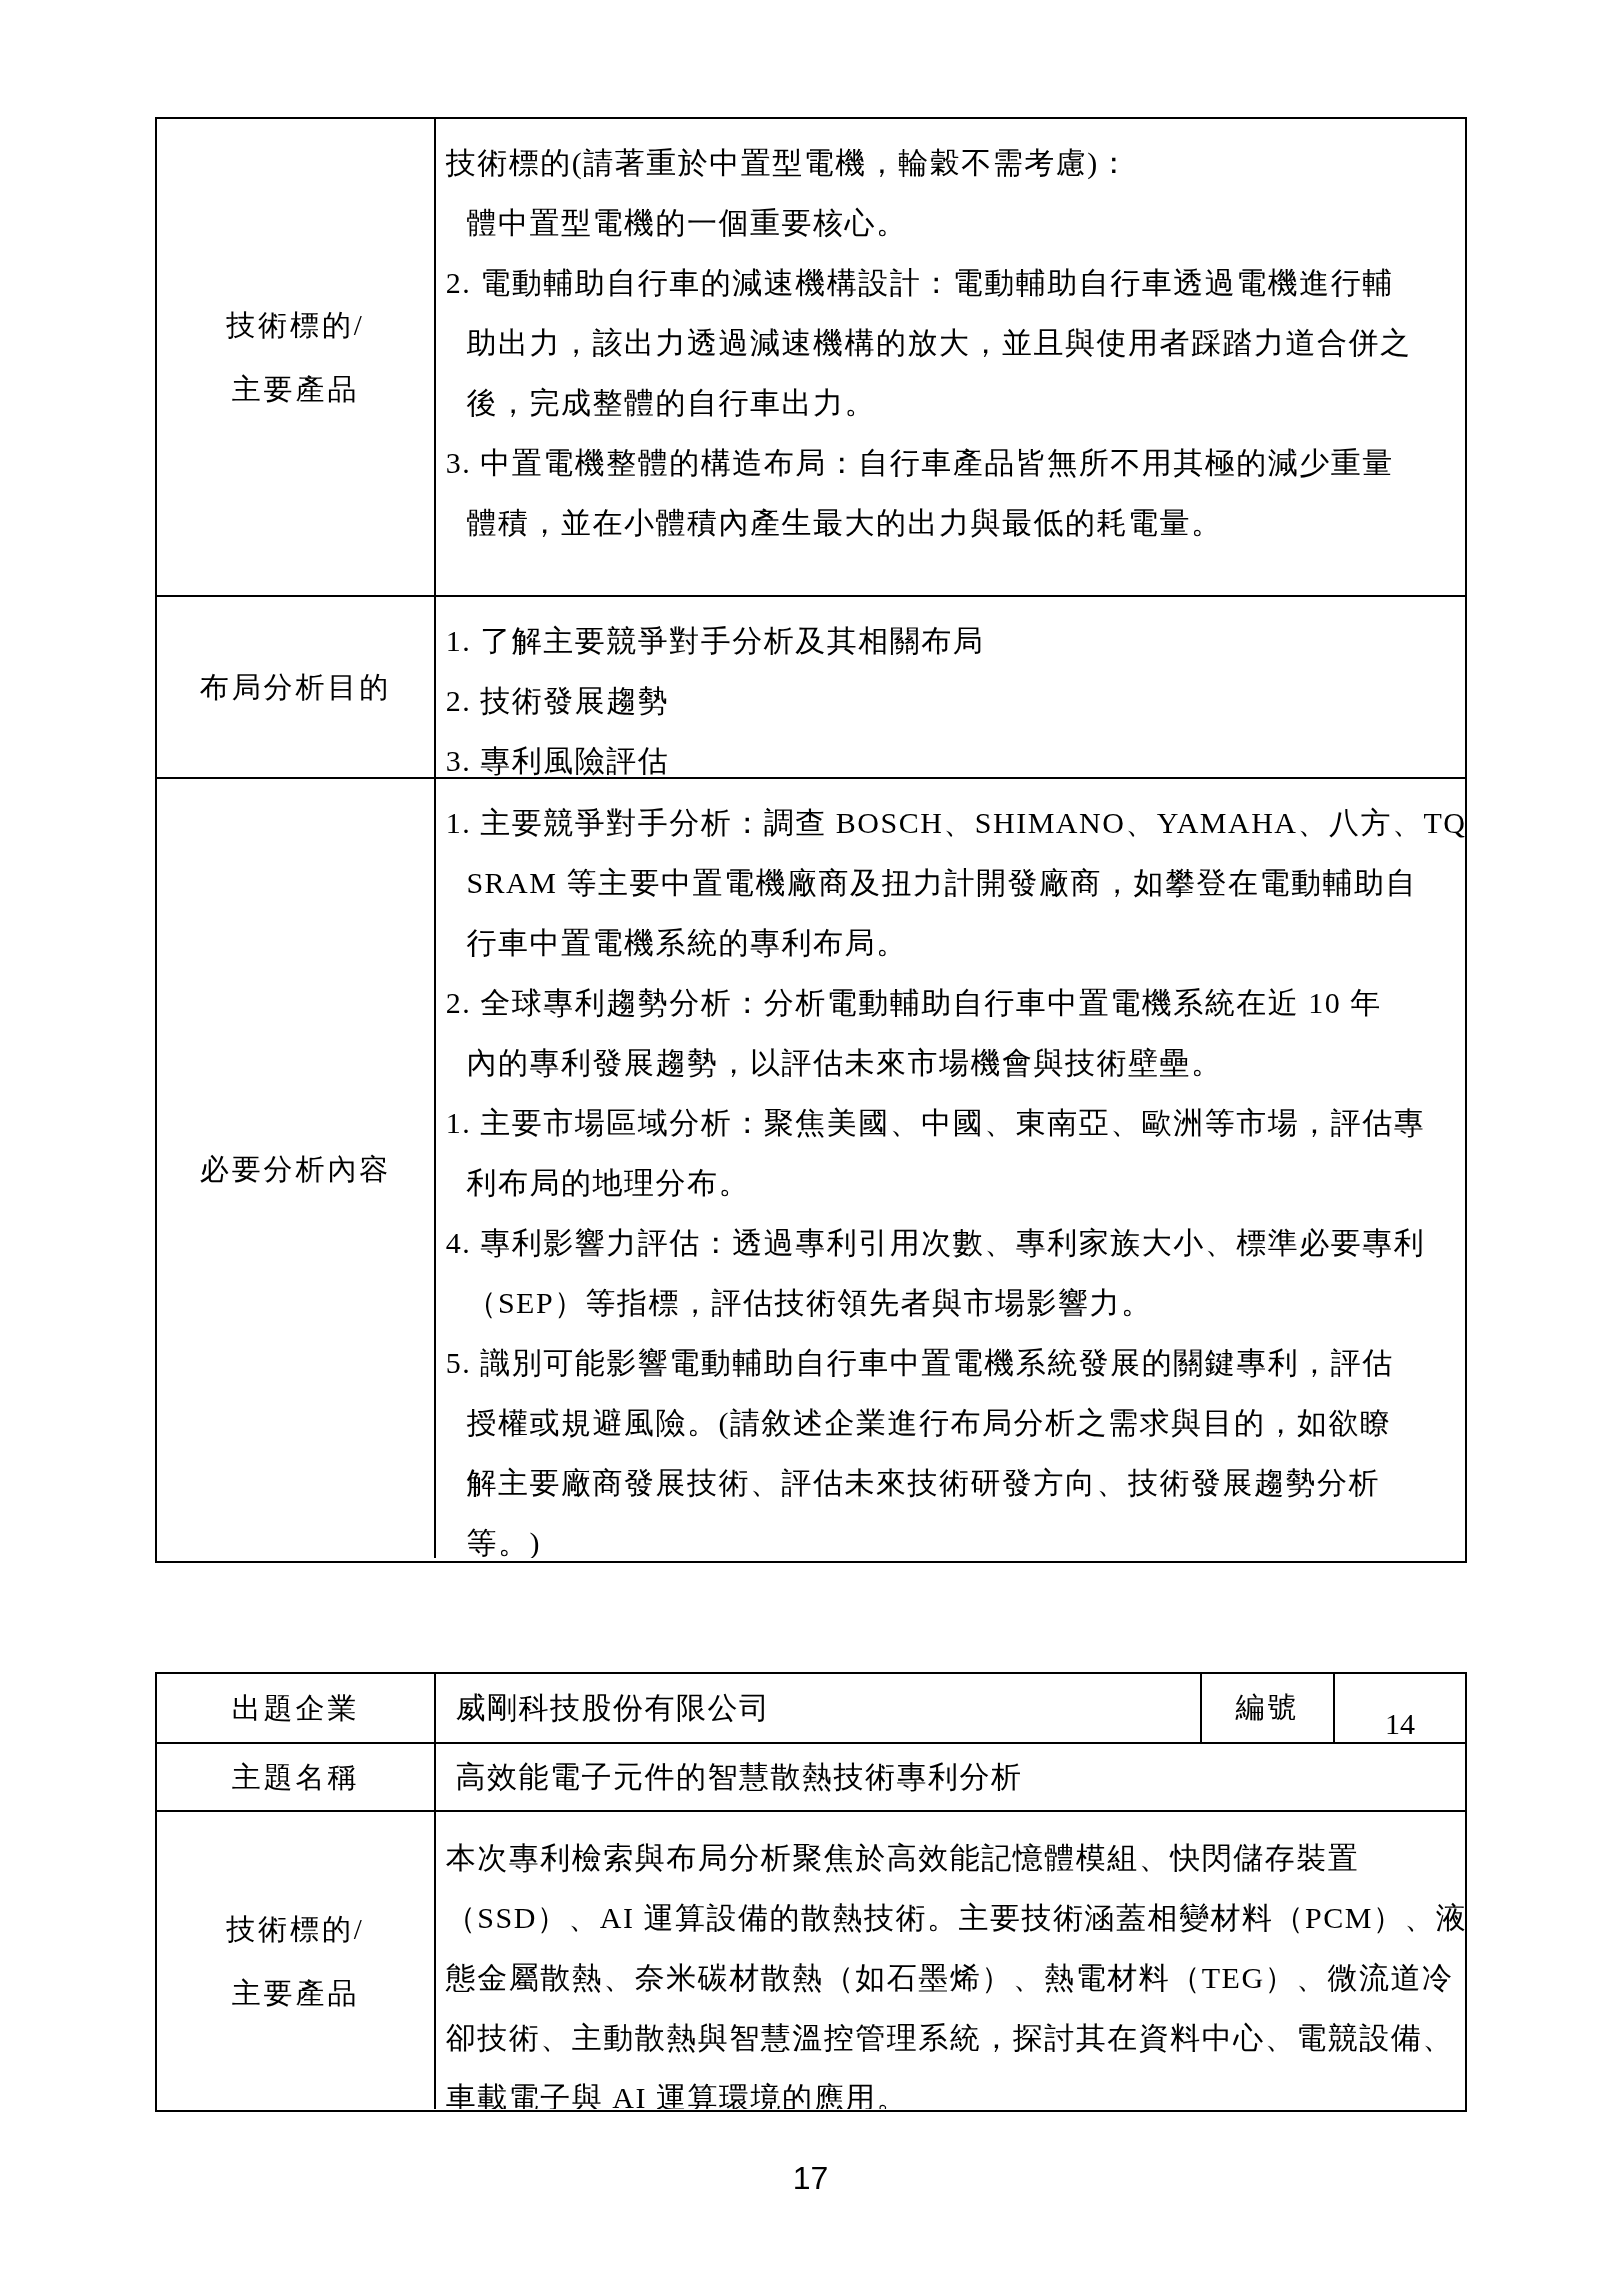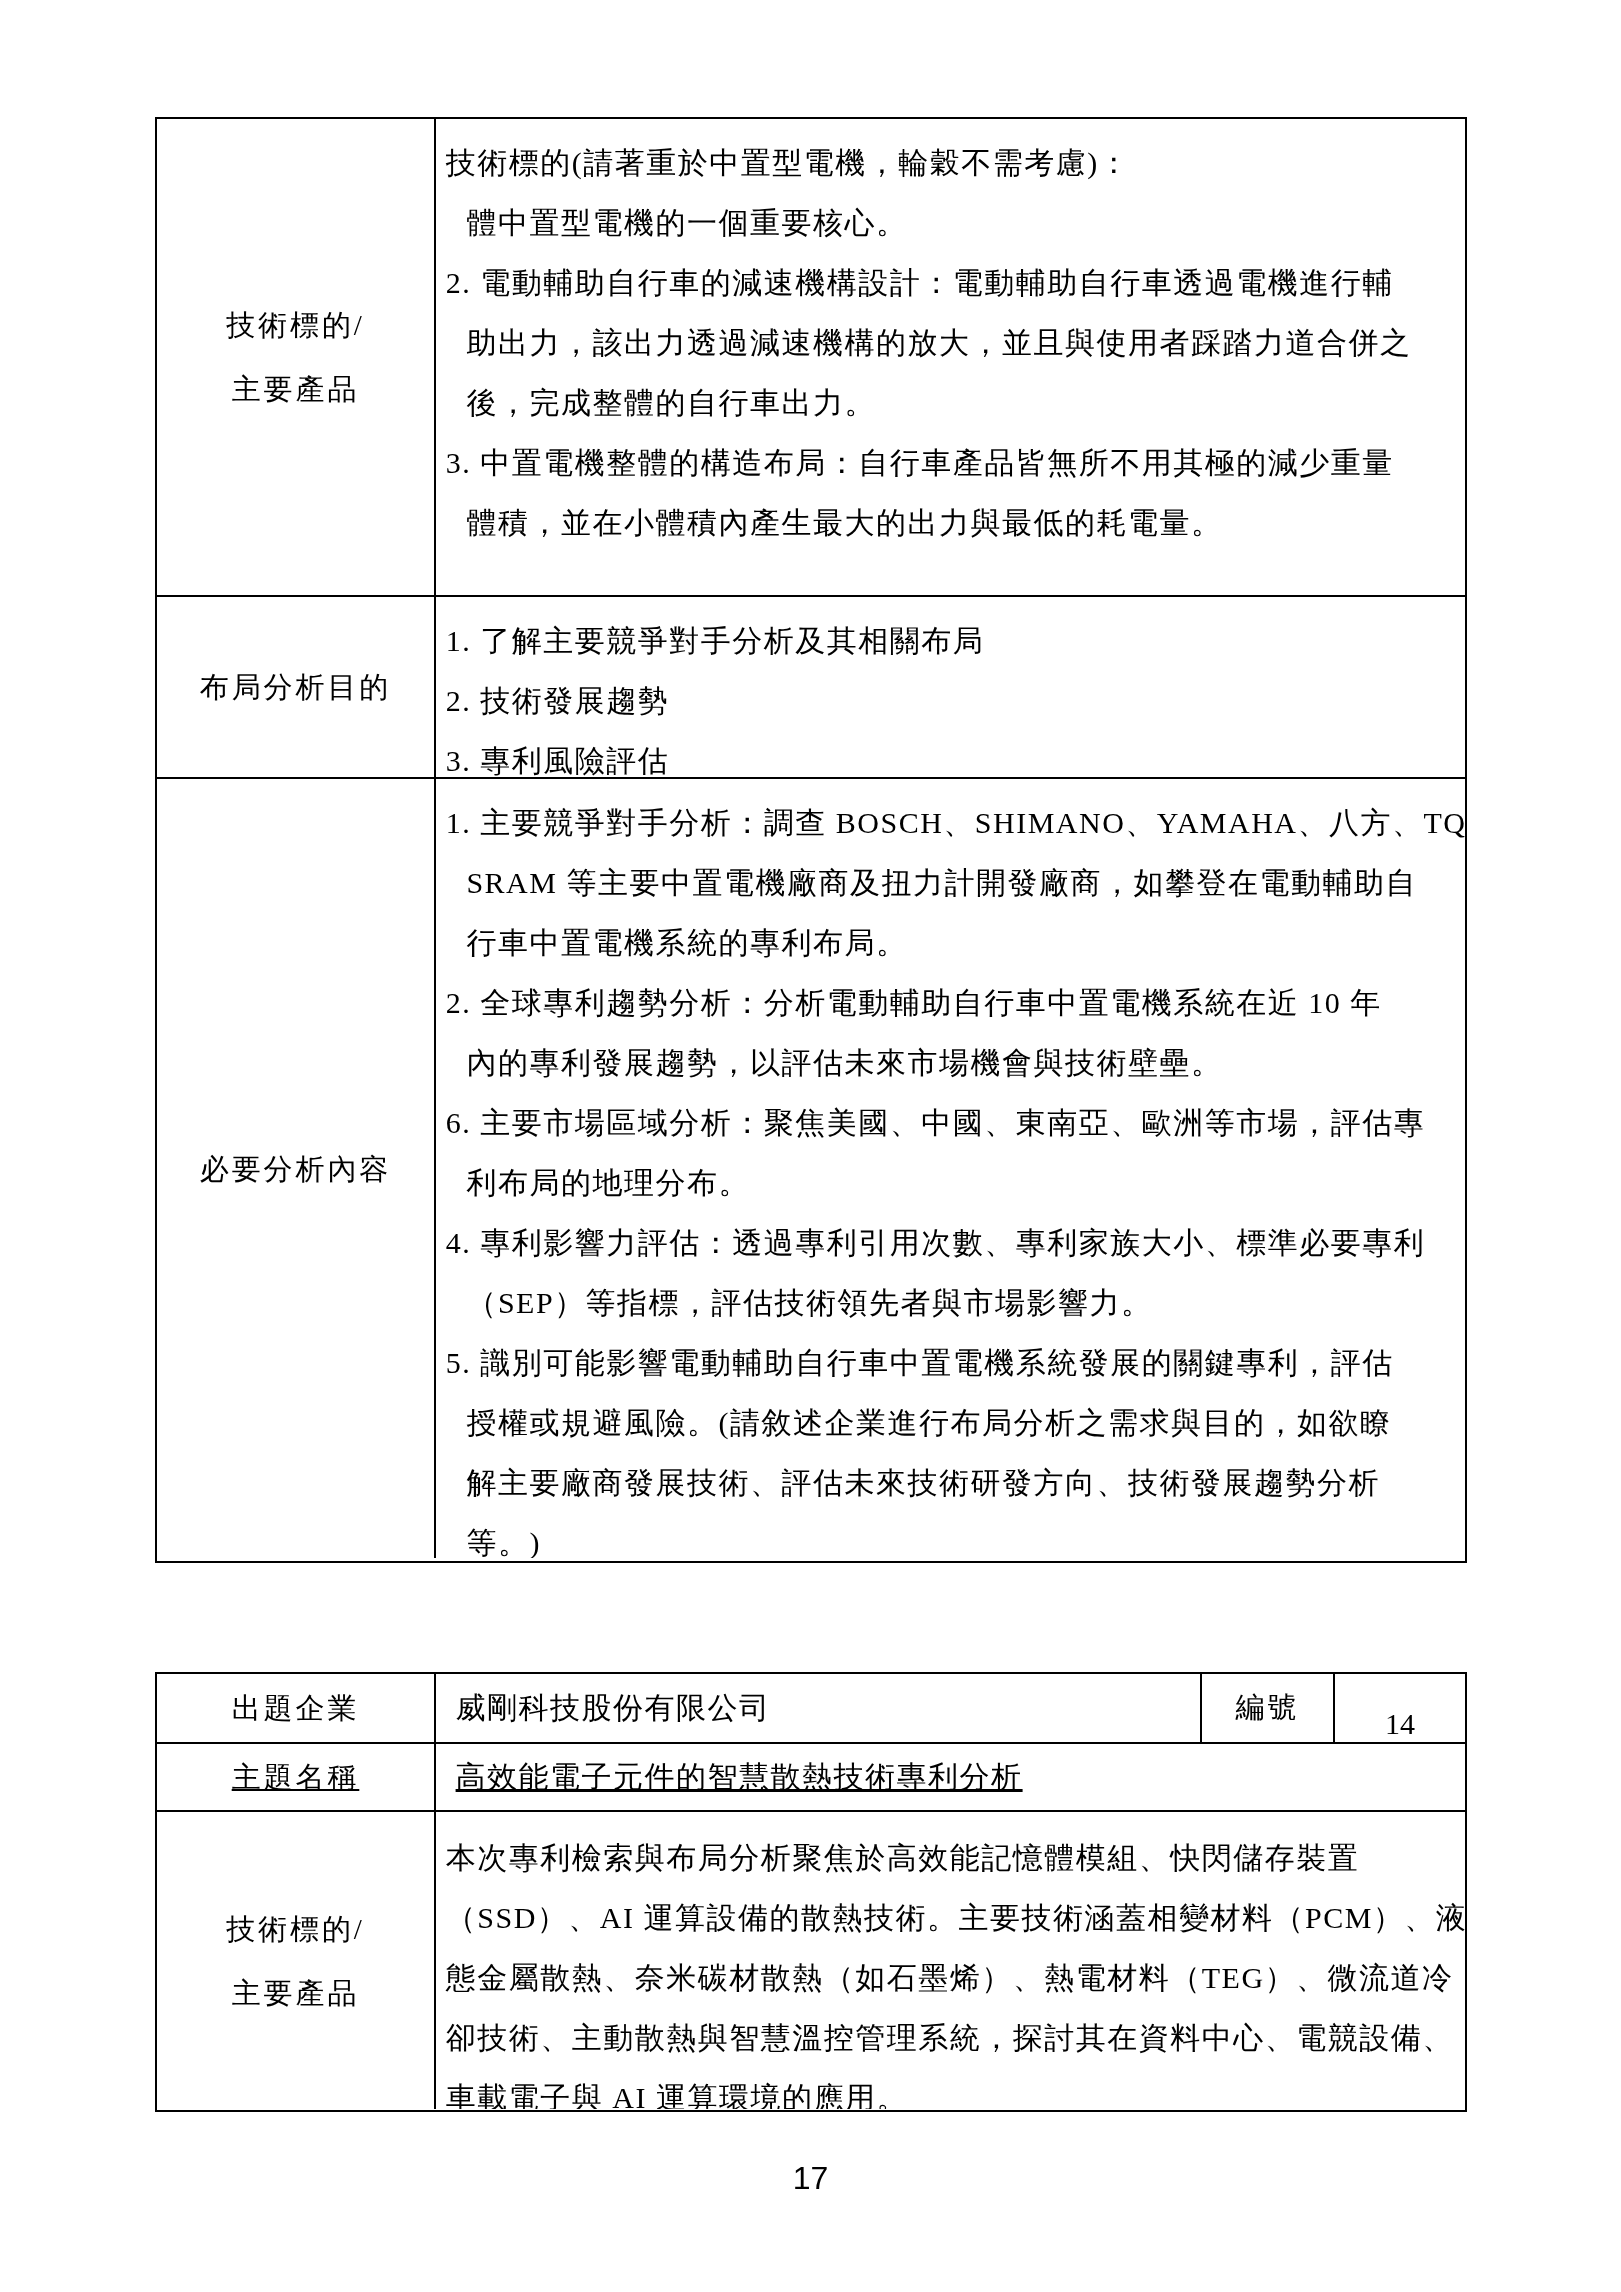--- a/index.html
+++ b/index.html
@@ -21,21 +21,21 @@
   #table2 { top:1672px; height:440px;  }
 
   .row { display:flex; box-sizing:border-box; }
   .row.bt { border-top:2.9px solid #000; }
 
   #table1 .r1 { height:476px; }
   #table1 .r2 { height:182px; }
   #table1 .r3 { height:781px; }
 
   #table2 .r1 { height:68px;  }
-  #table2 .r2 { height:68px;text-decoration:underline;  }
+  #table2 .r2 { height:68px;  }
   #table2 .r3 { height:299px; }
 
   .label-cell {
     flex:0 0 279px; width:279px;
     border-right:2.9px solid #000;
     box-sizing:border-box;
     display:flex; flex-direction:column;
     justify-content:center; align-items:center;
     font-size:29px; letter-spacing:2.9px; line-height:64px;
     text-align:left;
@@ -120,21 +120,21 @@
     <div class="row r3 bt">
       <div class="label-cell">
         <div class="ln">必要分析內容</div>
       </div>
       <div class="content-cell">
         <div class="ln">1. 主要競爭對手分析：調查 BOSCH、SHIMANO、YAMAHA、八方、TQ、DJI、</div>
         <div class="ln cont">SRAM 等主要中置電機廠商及扭力計開發廠商，如攀登在電動輔助自</div>
         <div class="ln cont">行車中置電機系統的專利布局。</div>
         <div class="ln">2. 全球專利趨勢分析：分析電動輔助自行車中置電機系統在近 10 年</div>
         <div class="ln cont">內的專利發展趨勢，以評估未來市場機會與技術壁壘。</div>
-        <div class="ln">6. 主要市場區域分析：聚焦美國、中國、東南亞、歐洲等市場，評估專</div>
+        <div class="ln">1. 主要市場區域分析：聚焦美國、中國、東南亞、歐洲等市場，評估專</div>
         <div class="ln cont">利布局的地理分布。</div>
         <div class="ln">4. 專利影響力評估：透過專利引用次數、專利家族大小、標準必要專利</div>
         <div class="ln cont">（SEP）等指標，評估技術領先者與市場影響力。</div>
         <div class="ln">5. 識別可能影響電動輔助自行車中置電機系統發展的關鍵專利，評估</div>
         <div class="ln cont">授權或規避風險。(請敘述企業進行布局分析之需求與目的，如欲瞭</div>
         <div class="ln cont">解主要廠商發展技術、評估未來技術研發方向、技術發展趨勢分析</div>
         <div class="ln cont">等。)</div>
       </div>
     </div>
 

